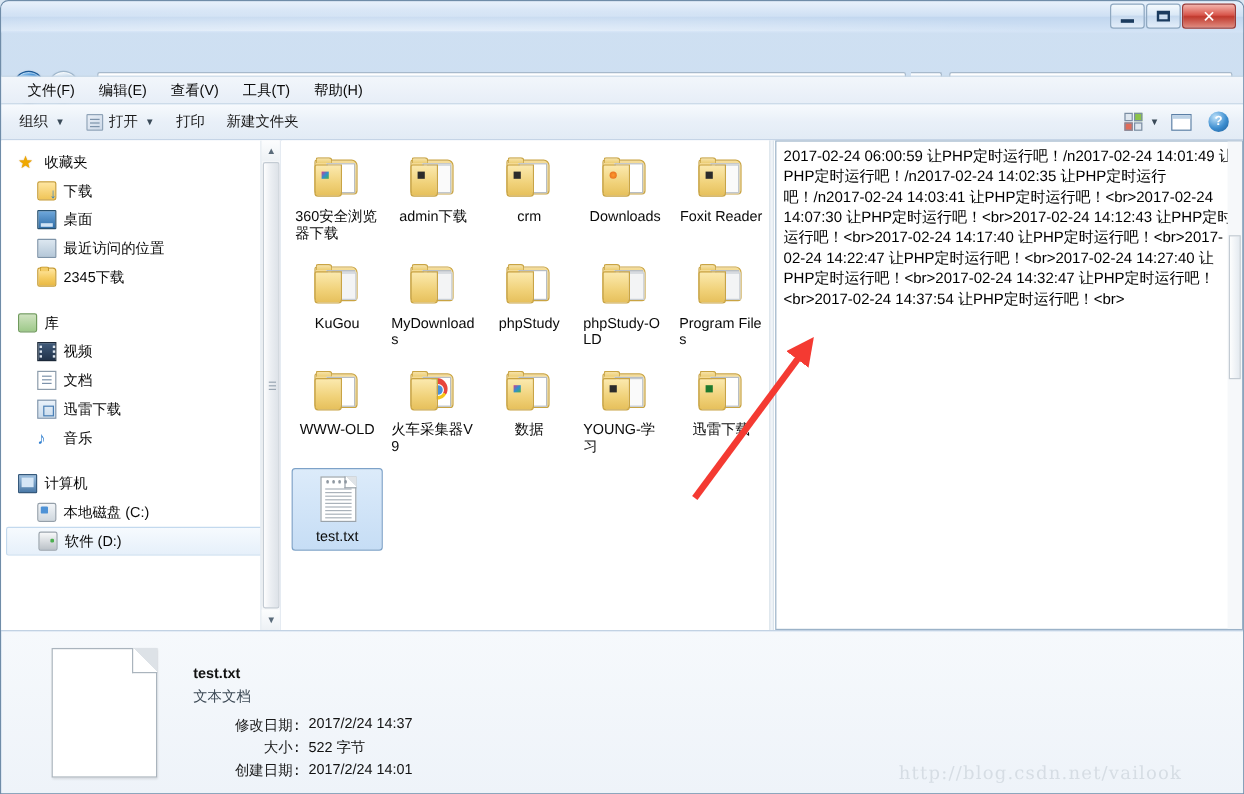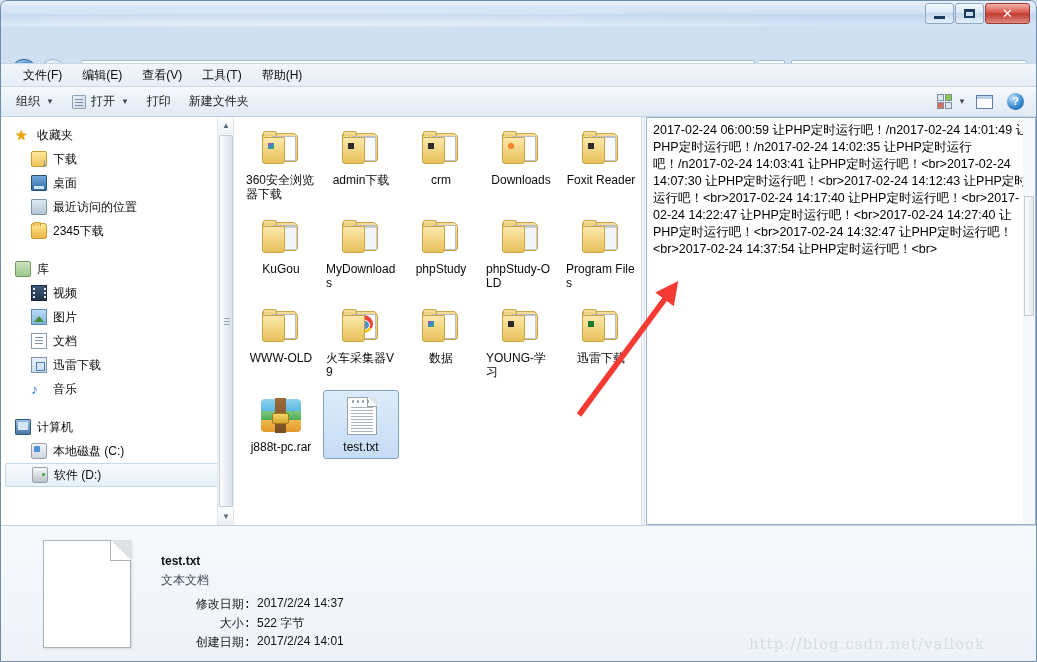--- a/index.html
+++ b/index.html
@@ -420,24 +420,20 @@
       <div class="tree-group" style="margin-top:14px;">
         <div class="tree-item">
           <span class="ticon ic-lib"></span>
           <span>库</span>
         </div>
         <div class="tree-item child">
           <span class="ticon ic-video"></span>
           <span>视频</span>
         </div>
         <div class="tree-item child">
-          <span class="ticon ic-pic"></span>
-          <span>图片</span>
-        </div>
-        <div class="tree-item child">
           <span class="ticon ic-doc"></span>
           <span>文档</span>
         </div>
         <div class="tree-item child">
           <span class="ticon ic-thunder"></span>
           <span>迅雷下载</span>
         </div>
         <div class="tree-item child">
           <span class="ticon ic-music">♪</span>
           <span>音乐</span>
@@ -645,32 +641,20 @@
             <span class="fi-icon">
               <span class="folder">
                 <span class="back"></span>
                 <span class="tab"></span>
                 <span class="sheet"></span>
                 <span class="front"></span>
                 <span class="dot dot-green"></span>
               </span>
             </span>
             <span class="fi-label">迅雷下载</span>
-          </div>
-          <div class="fileitem">
-            <span class="fi-icon">
-              <span class="rar">
-                <span class="band1"></span>
-                <span class="band2"></span>
-                <span class="band3"></span>
-                <span class="strap"></span>
-                <span class="buckle"></span>
-              </span>
-            </span>
-            <span class="fi-label">j888t-pc.rar</span>
           </div>
           <div class="fileitem selected">
             <span class="fi-icon">
               <span class="txtdoc">
                 <span class="rings"></span>
                 <span class="lines"></span>
               </span>
             </span>
             <span class="fi-label">test.txt</span>
           </div>

